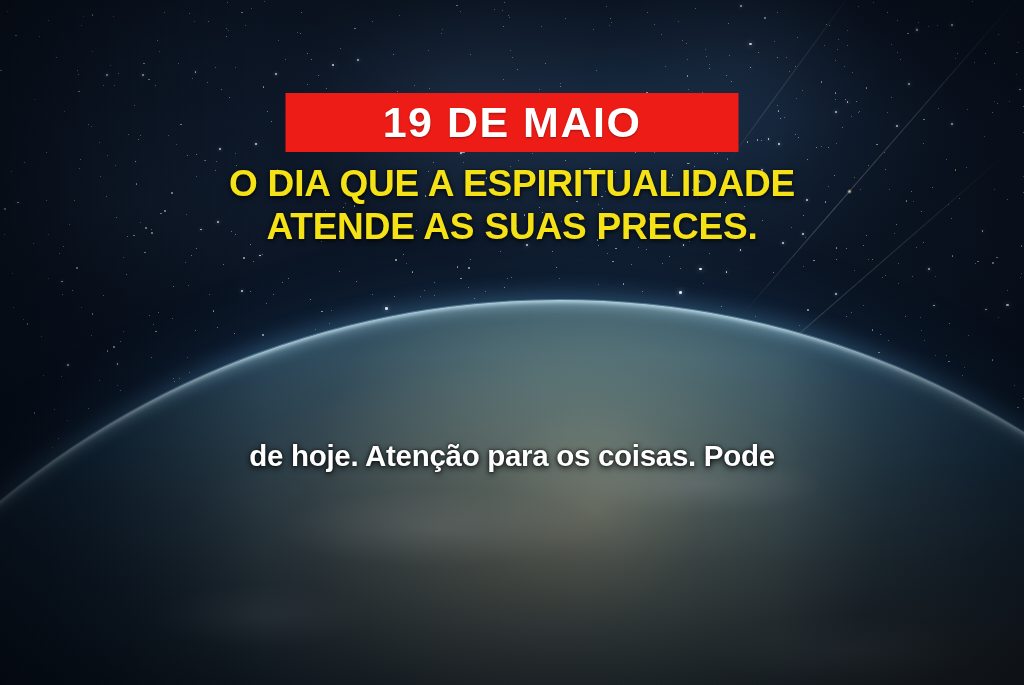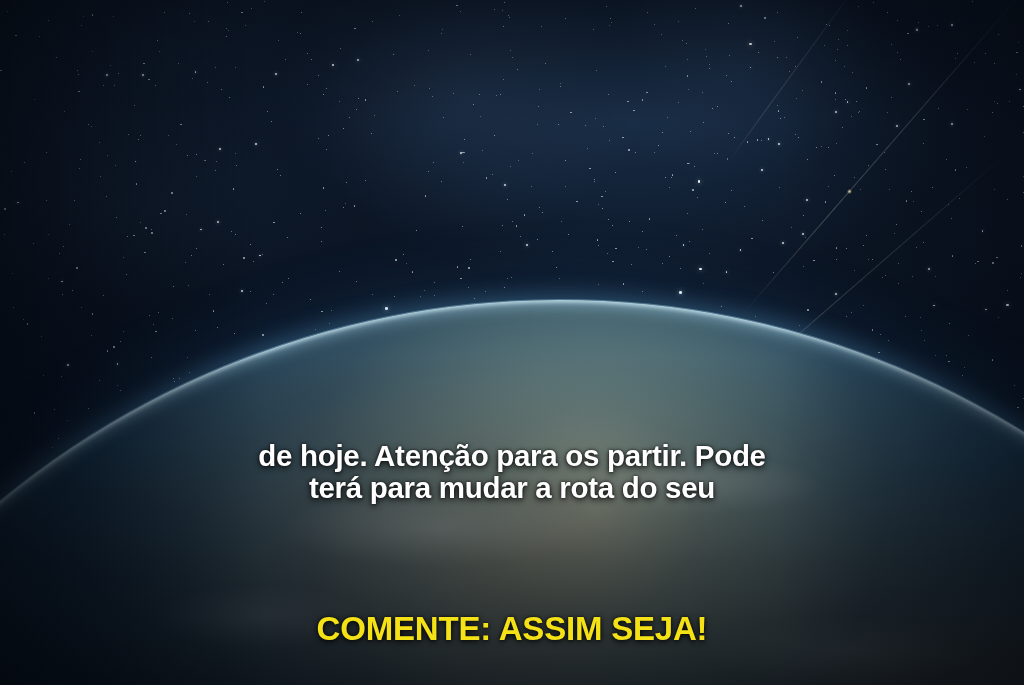--- a/index.html
+++ b/index.html
@@ -866,23 +866,28 @@
     <div class="earth-glow"></div>
     <div class="earth"></div>
     <div class="clouds"></div>
     <div class="earth-rim"></div>
   </div>
 
   <div class="vignette"></div>
 
   <div class="content">
 
-
+    <div class="date-banner">
+      <span class="date-banner-text">19 DE MAIO</span>
+    </div>
+
+    <div class="headline">
+      <span class="hl">O DIA QUE A ESPIRITUALIDADE</span>
+      <span class="hl">ATENDE AS SUAS PRECES.</span>
+    </div>
 
     <div class="body-copy">
-      <span class="bl">de hoje. Atenção para os partir. Pode</span>
-      <span class="bl">terá para mudar a rota do seu</span>
+      <span class="bl">de hoje. Atenção para os coisas. Pode</span>
     </div>
 
-    <div class="cta">COMENTE: ASSIM SEJA!</div>
 
   </div>
 </div>
 
 </body></html>

